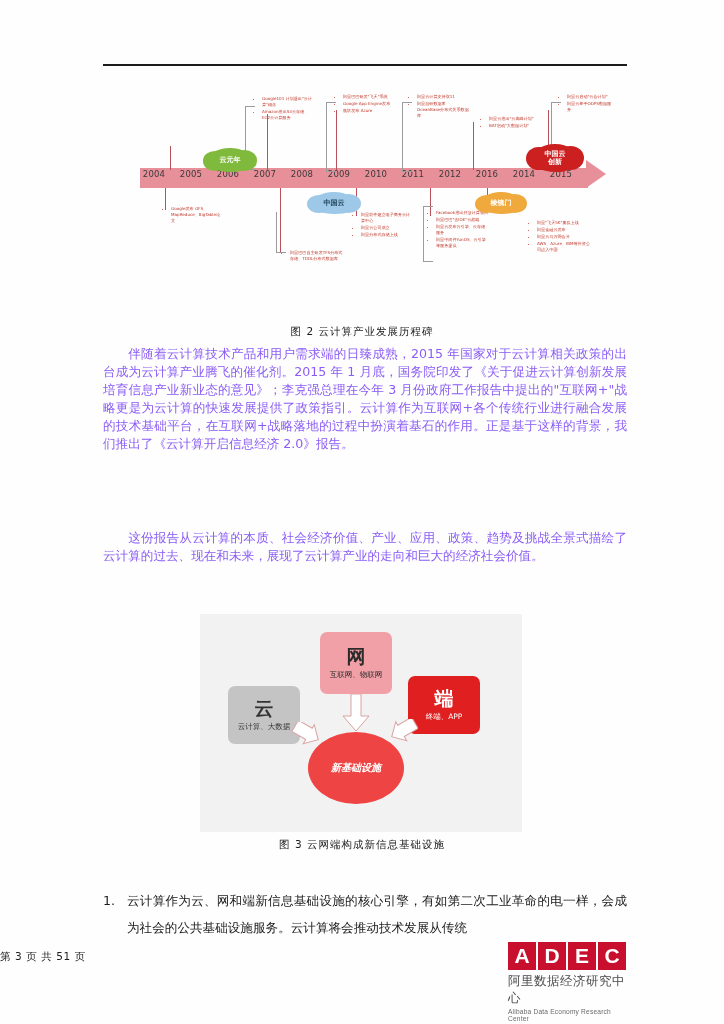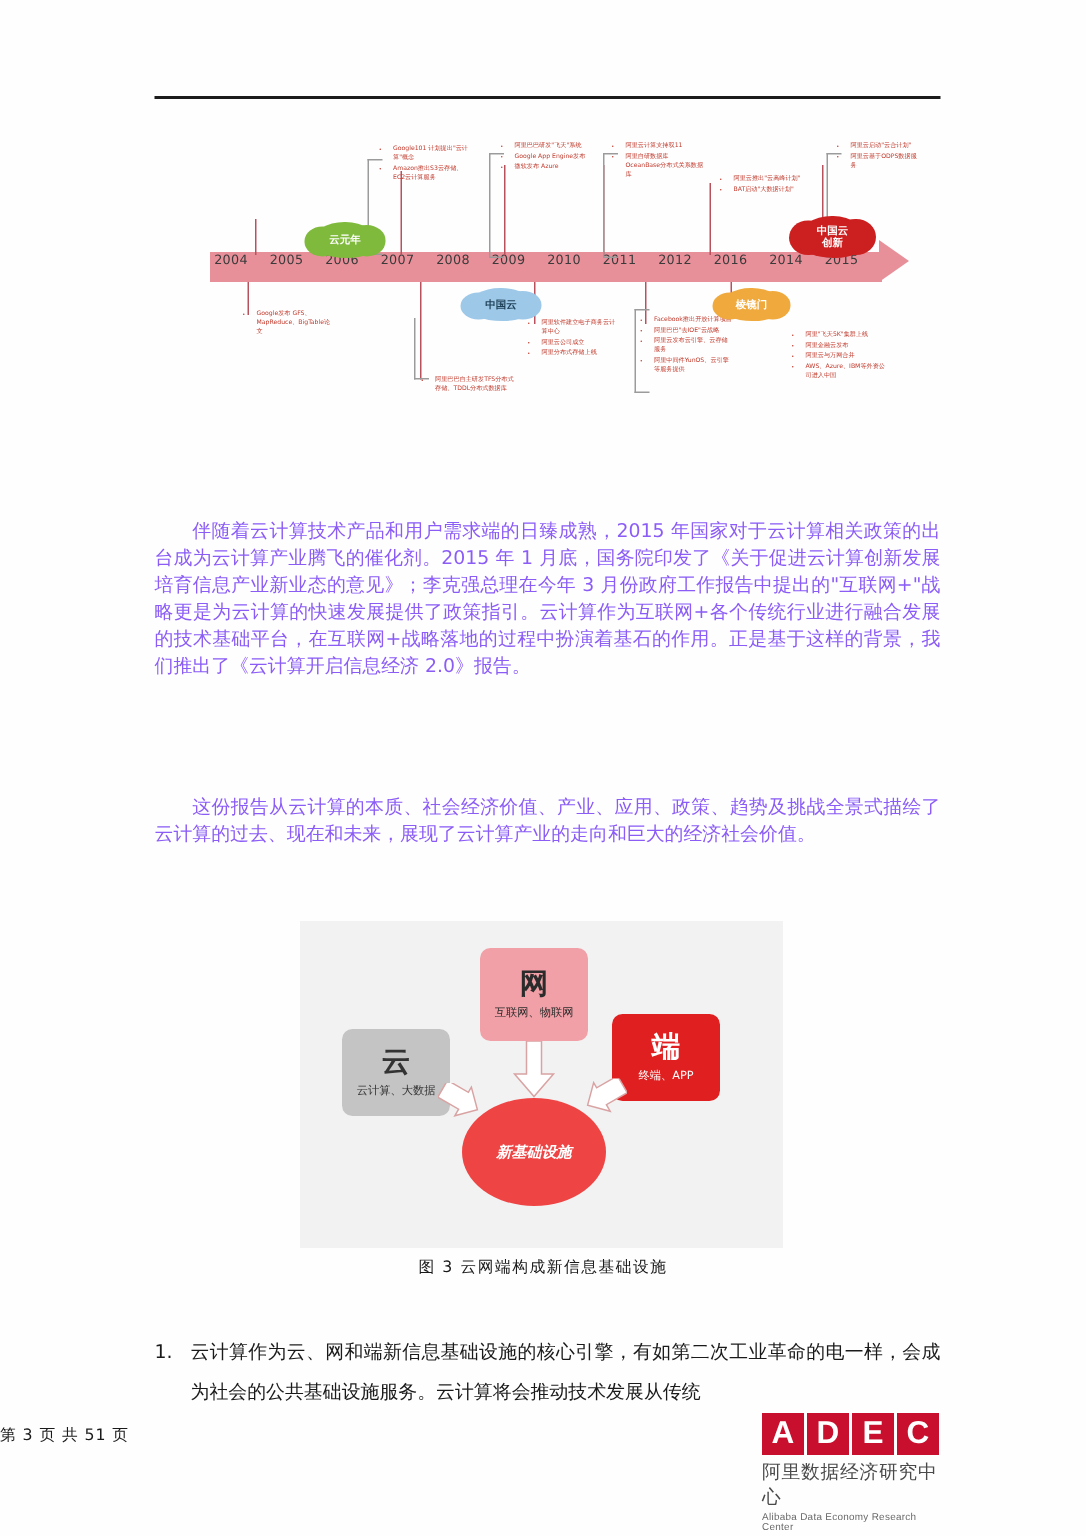--- a/index.html
+++ b/index.html
@@ -378,20 +378,21 @@
       <div class="blob"></div>
       <div class="txt">棱镜门</div>
     </div>
     <div class="cloud red" style="left:392px; top:56px; width:46px; height:28px; white-space:pre-line;">
       <div class="blob"></div>
       <div class="txt">中国云
 创新</div>
     </div>
   </div>
 
+  <div class="caption" style="top:325px;">图 2   云计算产业发展历程碑</div>
 
   <div class="body-block" style="top:345px;">
     <p>伴随着云计算技术产品和用户需求端的日臻成熟，2015 年国家对于云计算相关政策的出台成为云计算产业腾飞的催化剂。2015 年 1 月底，国务院印发了《关于促进云计算创新发展培育信息产业新业态的意见》；李克强总理在今年 3 月份政府工作报告中提出的"互联网+"战略更是为云计算的快速发展提供了政策指引。云计算作为互联网+各个传统行业进行融合发展的技术基础平台，在互联网+战略落地的过程中扮演着基石的作用。正是基于这样的背景，我们推出了《云计算开启信息经济 2.0》报告。</p>
   </div>
 
   <div class="body-block" style="top:530px;font-family:Liberation Mono, monospace;">
     <p>这份报告从云计算的本质、社会经济价值、产业、应用、政策、趋势及挑战全景式描绘了云计算的过去、现在和未来，展现了云计算产业的走向和巨大的经济社会价值。</p>
   </div>
 
   <div class="fig3">

